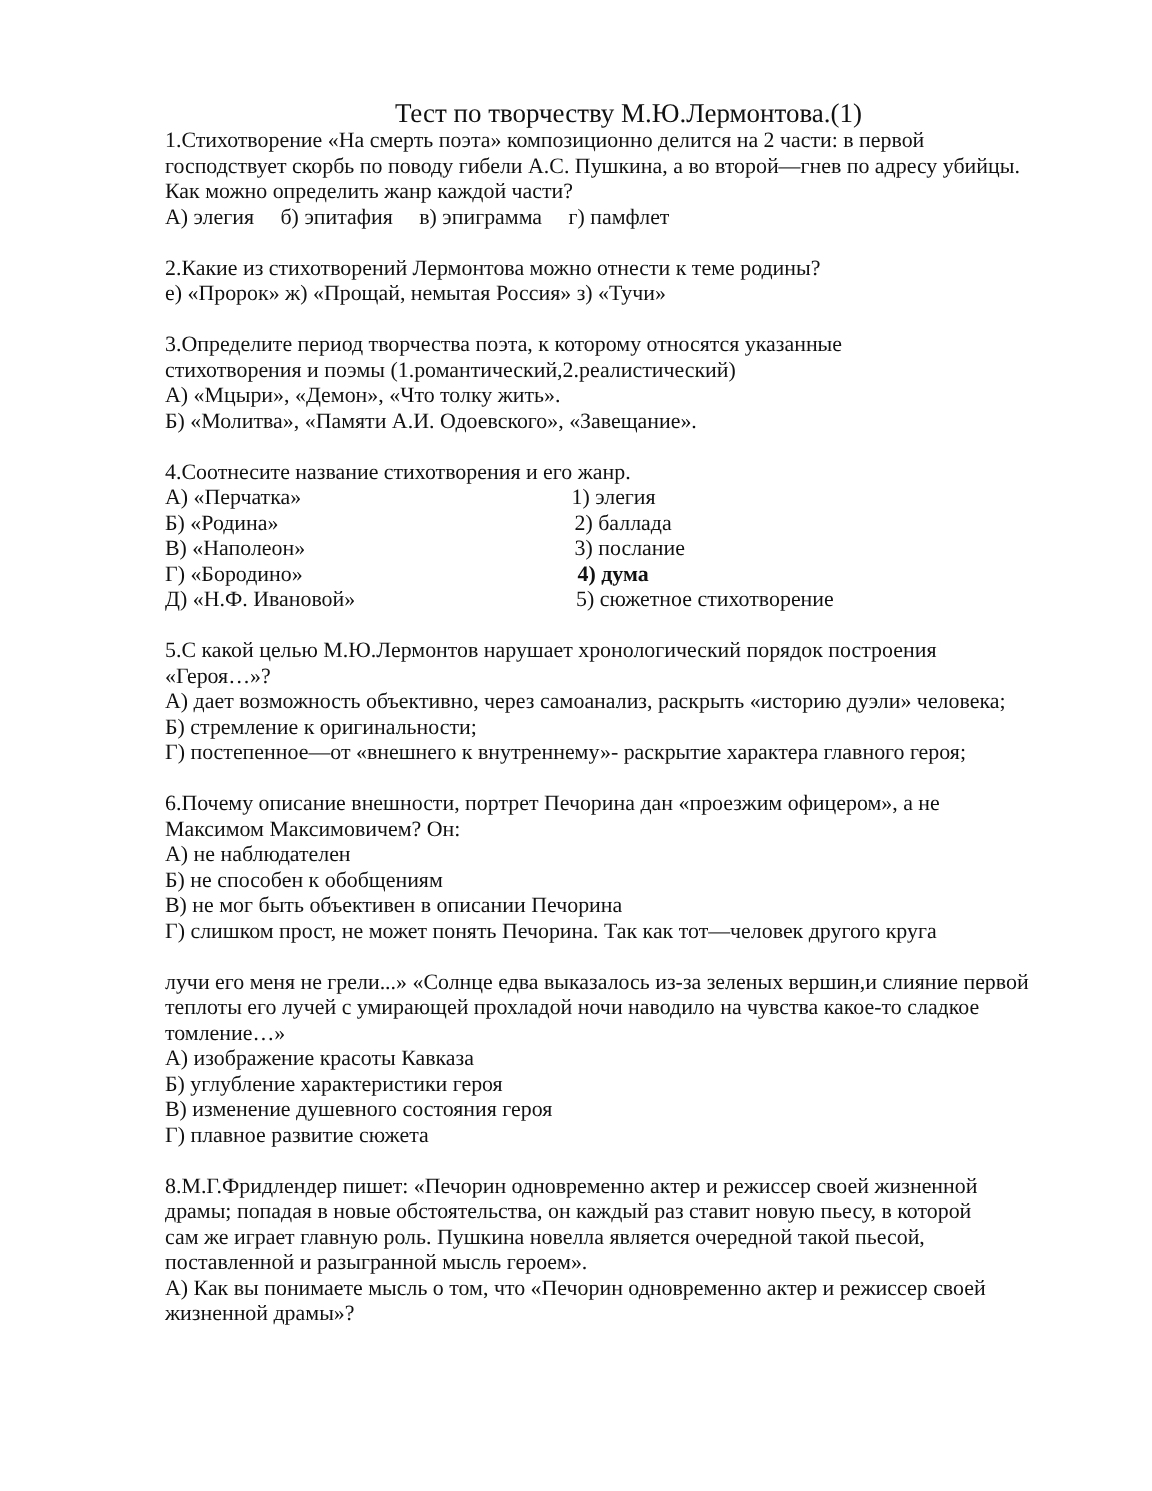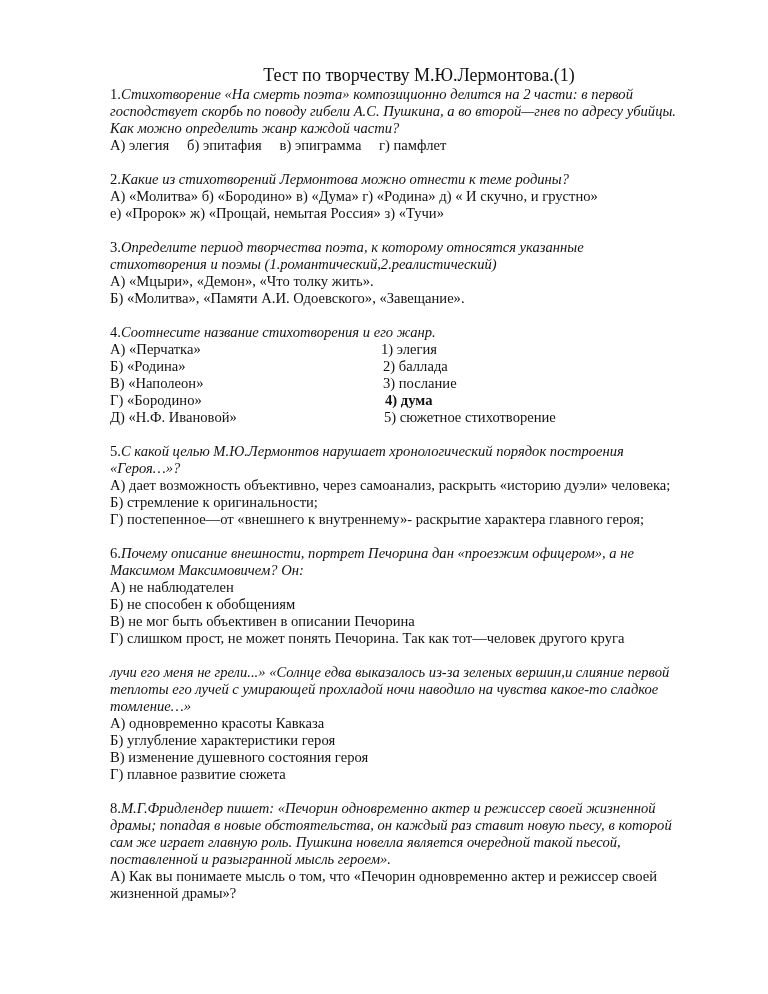--- a/index.html
+++ b/index.html
@@ -27,21 +27,21 @@
       line-height: 22px;
       margin: 0 0 0 0;
       padding-left: 8px;
     }
     .q {
       font-size: 14.6px;
       line-height: 17px;
     }
     .q + .q { margin-top: 17px; }
     .qnum { font-style: normal; }
-    .qbody { font-style: italic; }
+    .qbody { }
     .line { margin: 0; white-space: nowrap; }
     .opts-inline span.opt { margin-right: 14px; }
     .opts-inline span.opt:last-child { margin-right: 0; }
     .match-row { display: flex; margin: 0; }
     .match-row .left { width: 271px; flex: none; }
     .match-row .right { flex: none; }
     .match-row.r0 .right { padding-left: 0px; }
     .match-row.r1 .right { padding-left: 2px; }
     .match-row.r2 .right { padding-left: 2px; }
     .match-row.r3 .right { padding-left: 4px; font-weight: bold; }
@@ -61,21 +61,20 @@
     <p class="line opts-inline">
       <span class="opt">А) элегия</span>
       <span class="opt">б) эпитафия</span>
       <span class="opt">в) эпиграмма</span>
       <span class="opt">г) памфлет</span>
     </p>
   </div>
 
   <div class="q">
     <p class="line"><span class="qnum">2.</span><span class="qbody">Какие из стихотворений Лермонтова можно отнести к теме родины?</span></p>
-    <p class="line">А) «Молитва» б) «Бородино» в) «Дума» г) «Родина» д) « И скучно, и грустно»</p>
     <p class="line">е) «Пророк» ж) «Прощай, немытая Россия» з) «Тучи»</p>
   </div>
 
   <div class="q">
     <p class="line"><span class="qnum">3.</span><span class="qbody">Определите период творчества поэта, к которому относятся указанные</span></p>
     <p class="line qbody">стихотворения и поэмы (1.романтический,2.реалистический)</p>
     <p class="line">А) «Мцыри», «Демон», «Что толку жить».</p>
     <p class="line">Б) «Молитва», «Памяти А.И. Одоевского», «Завещание».</p>
   </div>
 
@@ -117,21 +116,21 @@
     <p class="line">А) не наблюдателен</p>
     <p class="line">Б) не способен к обобщениям</p>
     <p class="line">В) не мог быть объективен в описании Печорина</p>
     <p class="line">Г) слишком прост, не может понять Печорина. Так как тот—человек другого круга</p>
   </div>
 
   <div class="q">
     <p class="line qbody">лучи его меня не грели...» «Солнце едва выказалось из-за зеленых вершин,и слияние первой</p>
     <p class="line qbody">теплоты его лучей с умирающей прохладой ночи наводило на чувства какое-то сладкое</p>
     <p class="line qbody">томление…»</p>
-    <p class="line">А) одновременно красоты Кавказа</p>
+    <p class="line">А) изображение красоты Кавказа</p>
     <p class="line">Б) углубление характеристики героя</p>
     <p class="line">В) изменение душевного состояния героя</p>
     <p class="line">Г) плавное развитие сюжета</p>
   </div>
 
   <div class="q">
     <p class="line"><span class="qnum">8.</span><span class="qbody">М.Г.Фридлендер пишет: «Печорин одновременно актер и режиссер своей жизненной</span></p>
     <p class="line qbody">драмы; попадая в новые обстоятельства, он каждый раз ставит новую пьесу, в которой</p>
     <p class="line qbody">сам же играет главную роль. Пушкина новелла является очередной такой пьесой,</p>
     <p class="line qbody">поставленной и разыгранной мысль героем».</p>

